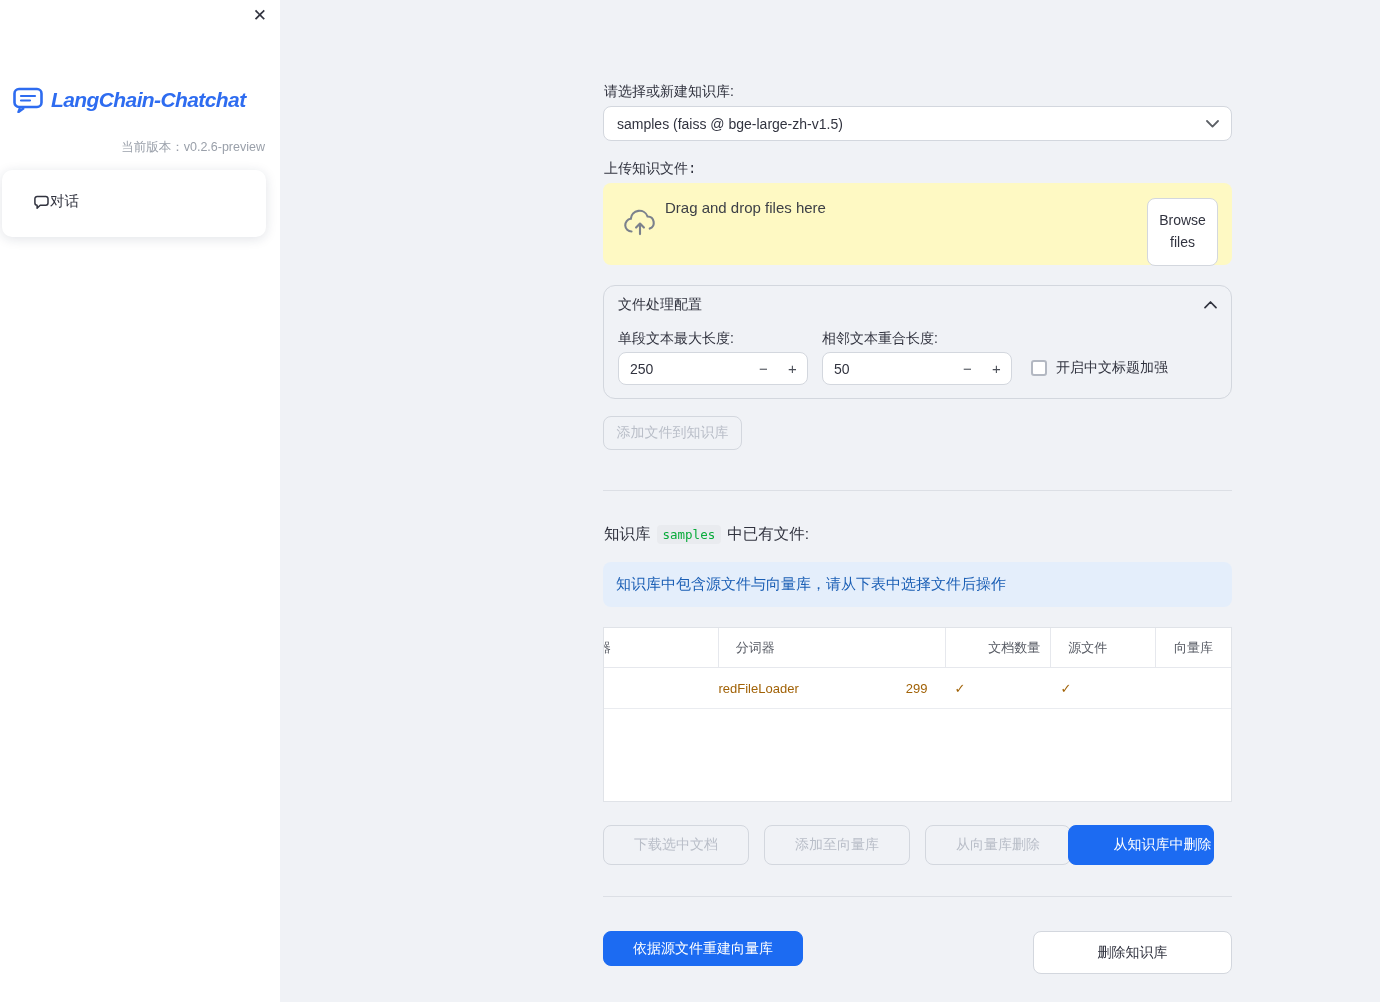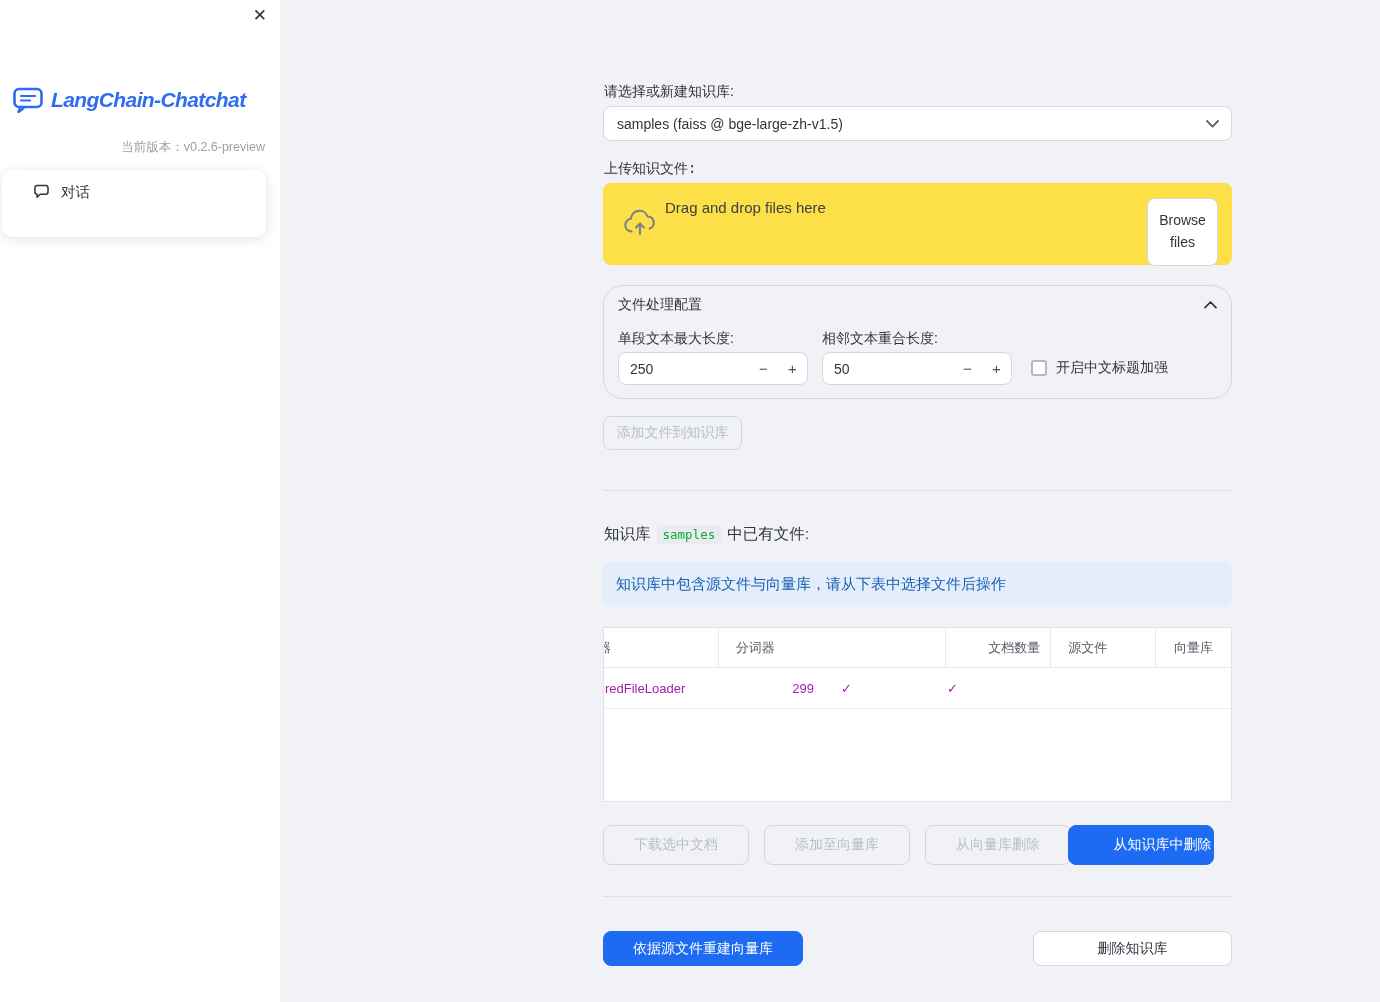--- a/index.html
+++ b/index.html
@@ -14,46 +14,46 @@
 
   
   .sidebar { position:absolute; top:0; left:0; bottom:0; width:280px; background:#ffffff; }
   .close-btn { position:absolute; top:7px; right:13px; font-size:17px; line-height:1;
     background:none; border:none; color:#31333f; cursor:pointer; font-family:inherit; }
   .logo { position:absolute; top:87px; left:13px; display:flex; align-items:center; gap:8px; }
   .logo-text { font-size:21px; font-weight:bold; font-style:italic; color:#2e6cf0; letter-spacing:-0.6px; white-space:nowrap; }
   .version { position:absolute; top:139px; right:15px; font-size:12.5px; color:#9aa0aa; }
   .menu-card { position:absolute; top:170px; left:2px; width:264px; padding:13px 0 8px;
     background:#fff; border-radius:10px; box-shadow:0 2px 12px rgba(25,39,70,0.13); }
-  .menu-item { display:flex; gap:11px; height:37px; margin:0 16px 9px;
+  .menu-item { display:flex; align-items:center; height:37px; margin:0 16px 9px;
     border-radius:8px; padding-left:15px; font-size:14.5px; cursor:pointer; color:#31333f; }
   .menu-item.active { background:#1c6bf2; color:#fff; font-weight:bold; }
   .mi-icon { display:flex; width:17px; flex:0 0 17px; }
 
   
   .main { position:absolute; left:603px; top:0; width:631px; height:100%; }
   .field-label { position:absolute; font-size:14px; color:#31333f; white-space:nowrap; }
   .lbl-select { top:83px; left:1px; }
   .lbl-upload { top:160px; left:1px;font-family:Liberation Mono, monospace; }
 
   .selectbox { position:absolute; top:106px; left:0; width:629px; height:35px; background:#fff;
     border:1px solid #d3d7de; border-radius:8px; display:flex; align-items:center;
     justify-content:space-between; padding:0 12px 0 13px; font-size:14px; cursor:pointer; }
 
   .uploader { position:absolute; top:183px; left:0; width:629px; height:82px;
-    background:#fde047; border-radius:8px; }
+    background:#fef9c3; border-radius:8px; }
   .cloud { position:absolute; left:19px; top:25px; display:flex; }
   .up-title { position:absolute; left:62px; top:16px; font-size:15px; color:#3c3f46; }
   .up-hint  { position:absolute; left:62px; top:40px; width:480px; font-size:12px; line-height:16px; color:#7a7f89; }
   .browse { position:absolute; right:14px; top:15px; width:71px; height:68px; background:#fff;
     border:1px solid #d3d7de; border-radius:8px; font-size:14px; color:#31333f;
     font-family:inherit; line-height:1.55; cursor:pointer; padding:2px; }
 
   .expander { position:absolute; top:285px; left:0; width:629px; height:114px;
-    border:1px solid #d3d7de; border-radius:20px; }
+    border:1px solid #d3d7de; border-radius:12px; }
   .exp-head { display:flex; justify-content:space-between; align-items:center; height:37px;
     padding:0 14px; font-size:14px; cursor:pointer; }
   .exp-label-1 { position:absolute; left:14px;  top:44px; font-size:14px; }
   .exp-label-2 { position:absolute; left:218px; top:44px; font-size:14px; }
   .num-input { position:absolute; top:66px; width:190px; height:33px; background:#fff;
     border:1px solid #d3d7de; border-radius:8px; display:flex; align-items:stretch; overflow:hidden; }
   .ni-1 { left:14px; } .ni-2 { left:218px; }
   .num-val { flex:1; display:flex; align-items:center; padding-left:11px; font-size:14px; }
   .step-btn { width:29px; border:none; background:none; font-size:15px; color:#4a4e57;
     cursor:pointer; font-family:inherit; }
@@ -75,34 +75,34 @@
     color:#09ab3b; background:#e9ebef; padding:2px 6px; border-radius:4px; margin:0 6px; }
 
   .info-box { position:absolute; top:562px; left:0; width:629px; height:45px; background:#e4eefb;
     border-radius:8px; display:flex; align-items:center; padding-left:13px; color:#1b5fb5; font-size:15px; }
 
   .table { position:absolute; top:627px; left:0; width:629px; height:175px; background:#fff;
     border:1px solid #e0e3e8; }
   .t-head { display:flex; height:40px; border-bottom:1px solid #e6e8ed; color:#565a63; font-size:13px; }
   .t-head .tc { border-right:1px solid #e6e8ed; }
   .t-head .tc:last-child { border-right:none; }
-  .t-row { display:flex; height:41px; border-bottom:1px solid #eaecf0; font-size:13px; color:#a21caf; }
+  .t-row { display:flex; height:41px; border-bottom:1px solid #eaecf0; font-size:13px; color:#a16207;justify-content:center; }
   .tc { display:flex; align-items:center; overflow:hidden; white-space:nowrap; }
   .c0 { width:115px; padding-left:1px; }
   .c1 { width:228px; padding-left:17px; }
   .c2 { width:105px; justify-content:flex-end; padding-right:10px; }
   .c3 { width:105px; padding-left:17px; }
   .c4 { width:75px;  padding-left:18px; }
   .clip-left { margin-left:-7px; }
 
   .act { position:absolute; top:825px; width:146px; height:40px; }
   .a0 { left:0; } .a1 { left:161px; } .a2 { left:322px; } .a3 { left:465px;padding-left:43px; }
 
   .rebuild   { position:absolute; top:931px; left:0;     width:200px; height:35px; }
-  .delete-kb { position:absolute; top:931px; left:430px; width:199px; height:35px; }
+  .delete-kb { position:absolute; top:931px; left:430px; width:199px; height:43px; }
 </style>
 </head>
 <body>
 
 <div class="app">
 
   <aside class="sidebar">
     <button class="close-btn">✕</button>
 
     <div class="logo">

